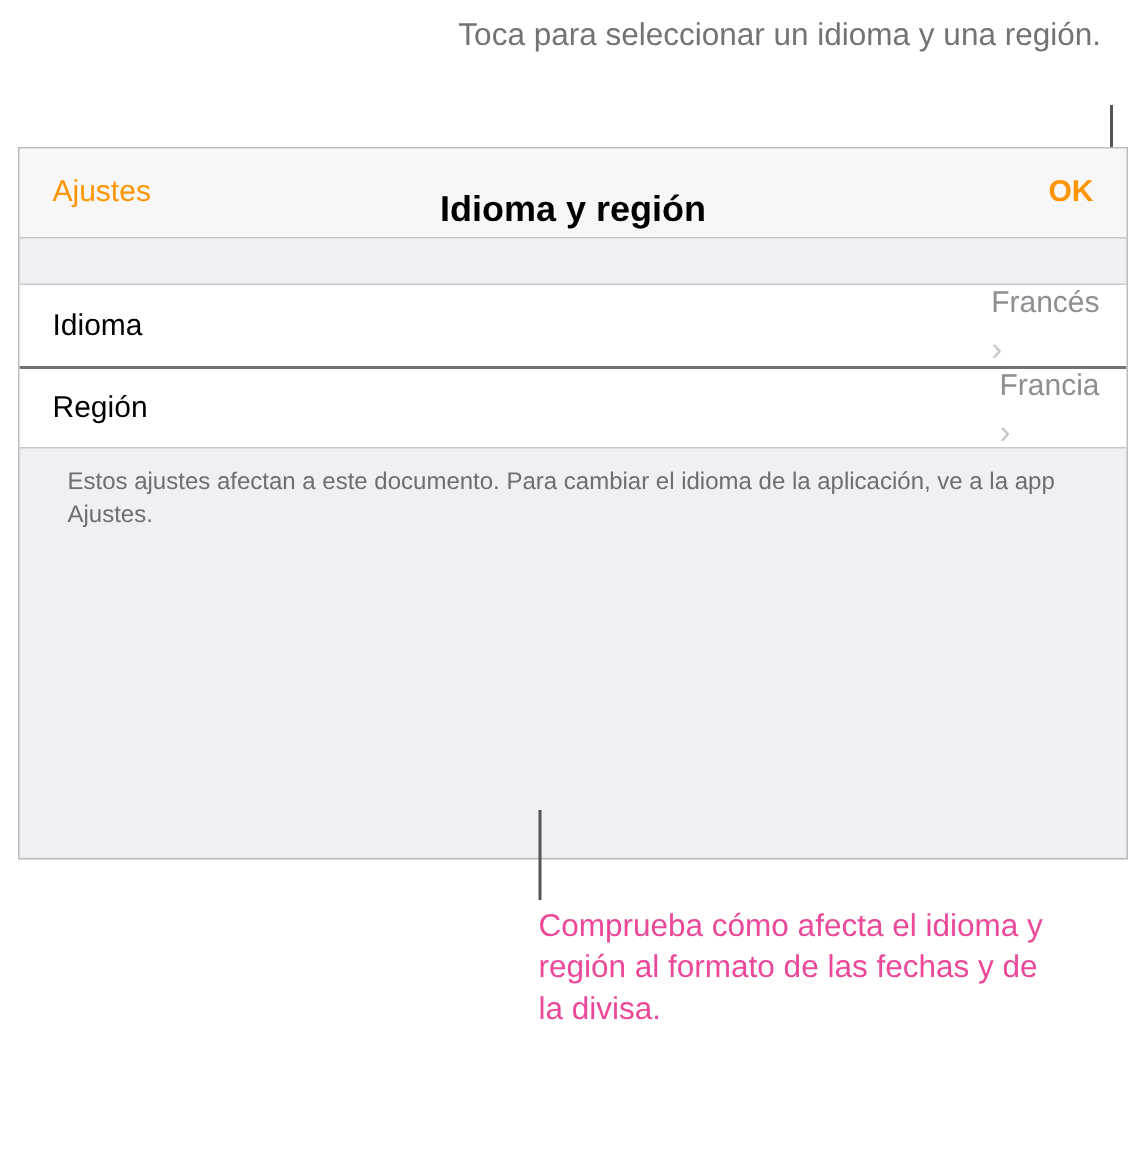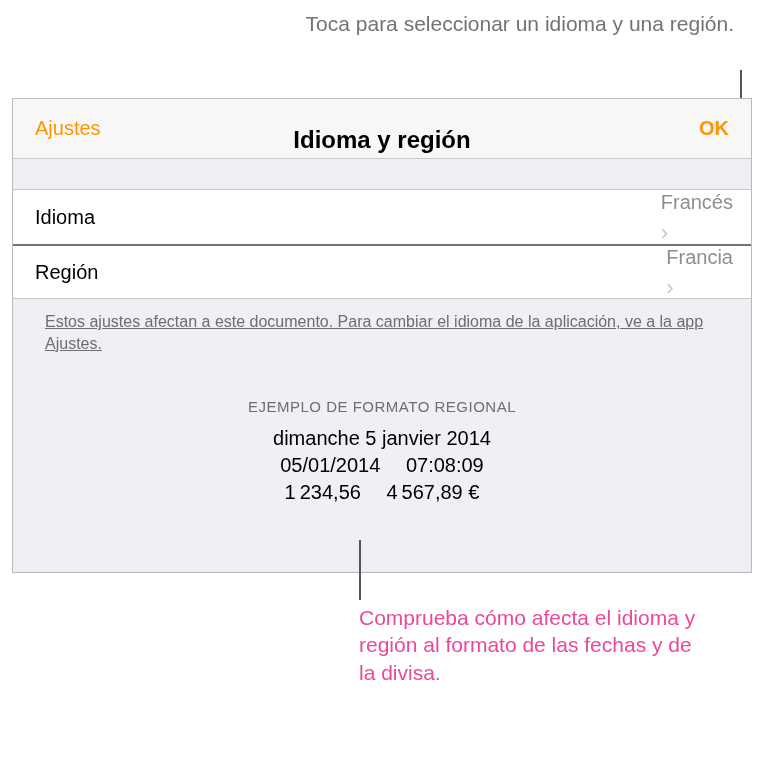--- a/index.html
+++ b/index.html
@@ -110,21 +110,20 @@
     .chevron {
       color: #c7c7cc;
       font-size: 22px;
       line-height: 1;
     }
     .footer-note {
       padding: 12px 22px 0 32px;
       font-size: 16px;
       color: #6d6d72;
       line-height: 1.35;
-      text-decoration: underline;
     }
     .example-section {
       margin-top: 44px;
       text-align: center;
     }
     .example-header {
       font-size: 15px;
       letter-spacing: 0.5px;
       color: #6d6d72;
       margin-bottom: 10px;
@@ -177,22 +176,16 @@
       <span class="row-label">Región</span>
       <span class="row-right">
         <span class="row-value">Francia</span>
         <span class="chevron">›</span>
       </span>
     </div>
   </div>
 
   <div class="footer-note">Estos ajustes afectan a este documento. Para cambiar el idioma de la aplicación, ve a la app Ajustes.</div>
 
-  <div class="example-section">
-    <div class="example-header">EJEMPLO DE FORMATO REGIONAL</div>
-    <div class="example-line">dimanche 5 janvier 2014</div>
-    <div class="example-line">05/01/2014  07:08:09</div>
-    <div class="example-line">1 234,56  4 567,89 €</div>
-  </div>
 </div>
 
 <div class="callout-bottom-line"></div>
 <div class="callout-bottom">Comprueba cómo afecta el idioma y región al formato de las fechas y de la divisa.</div>
 
 </body></html>

